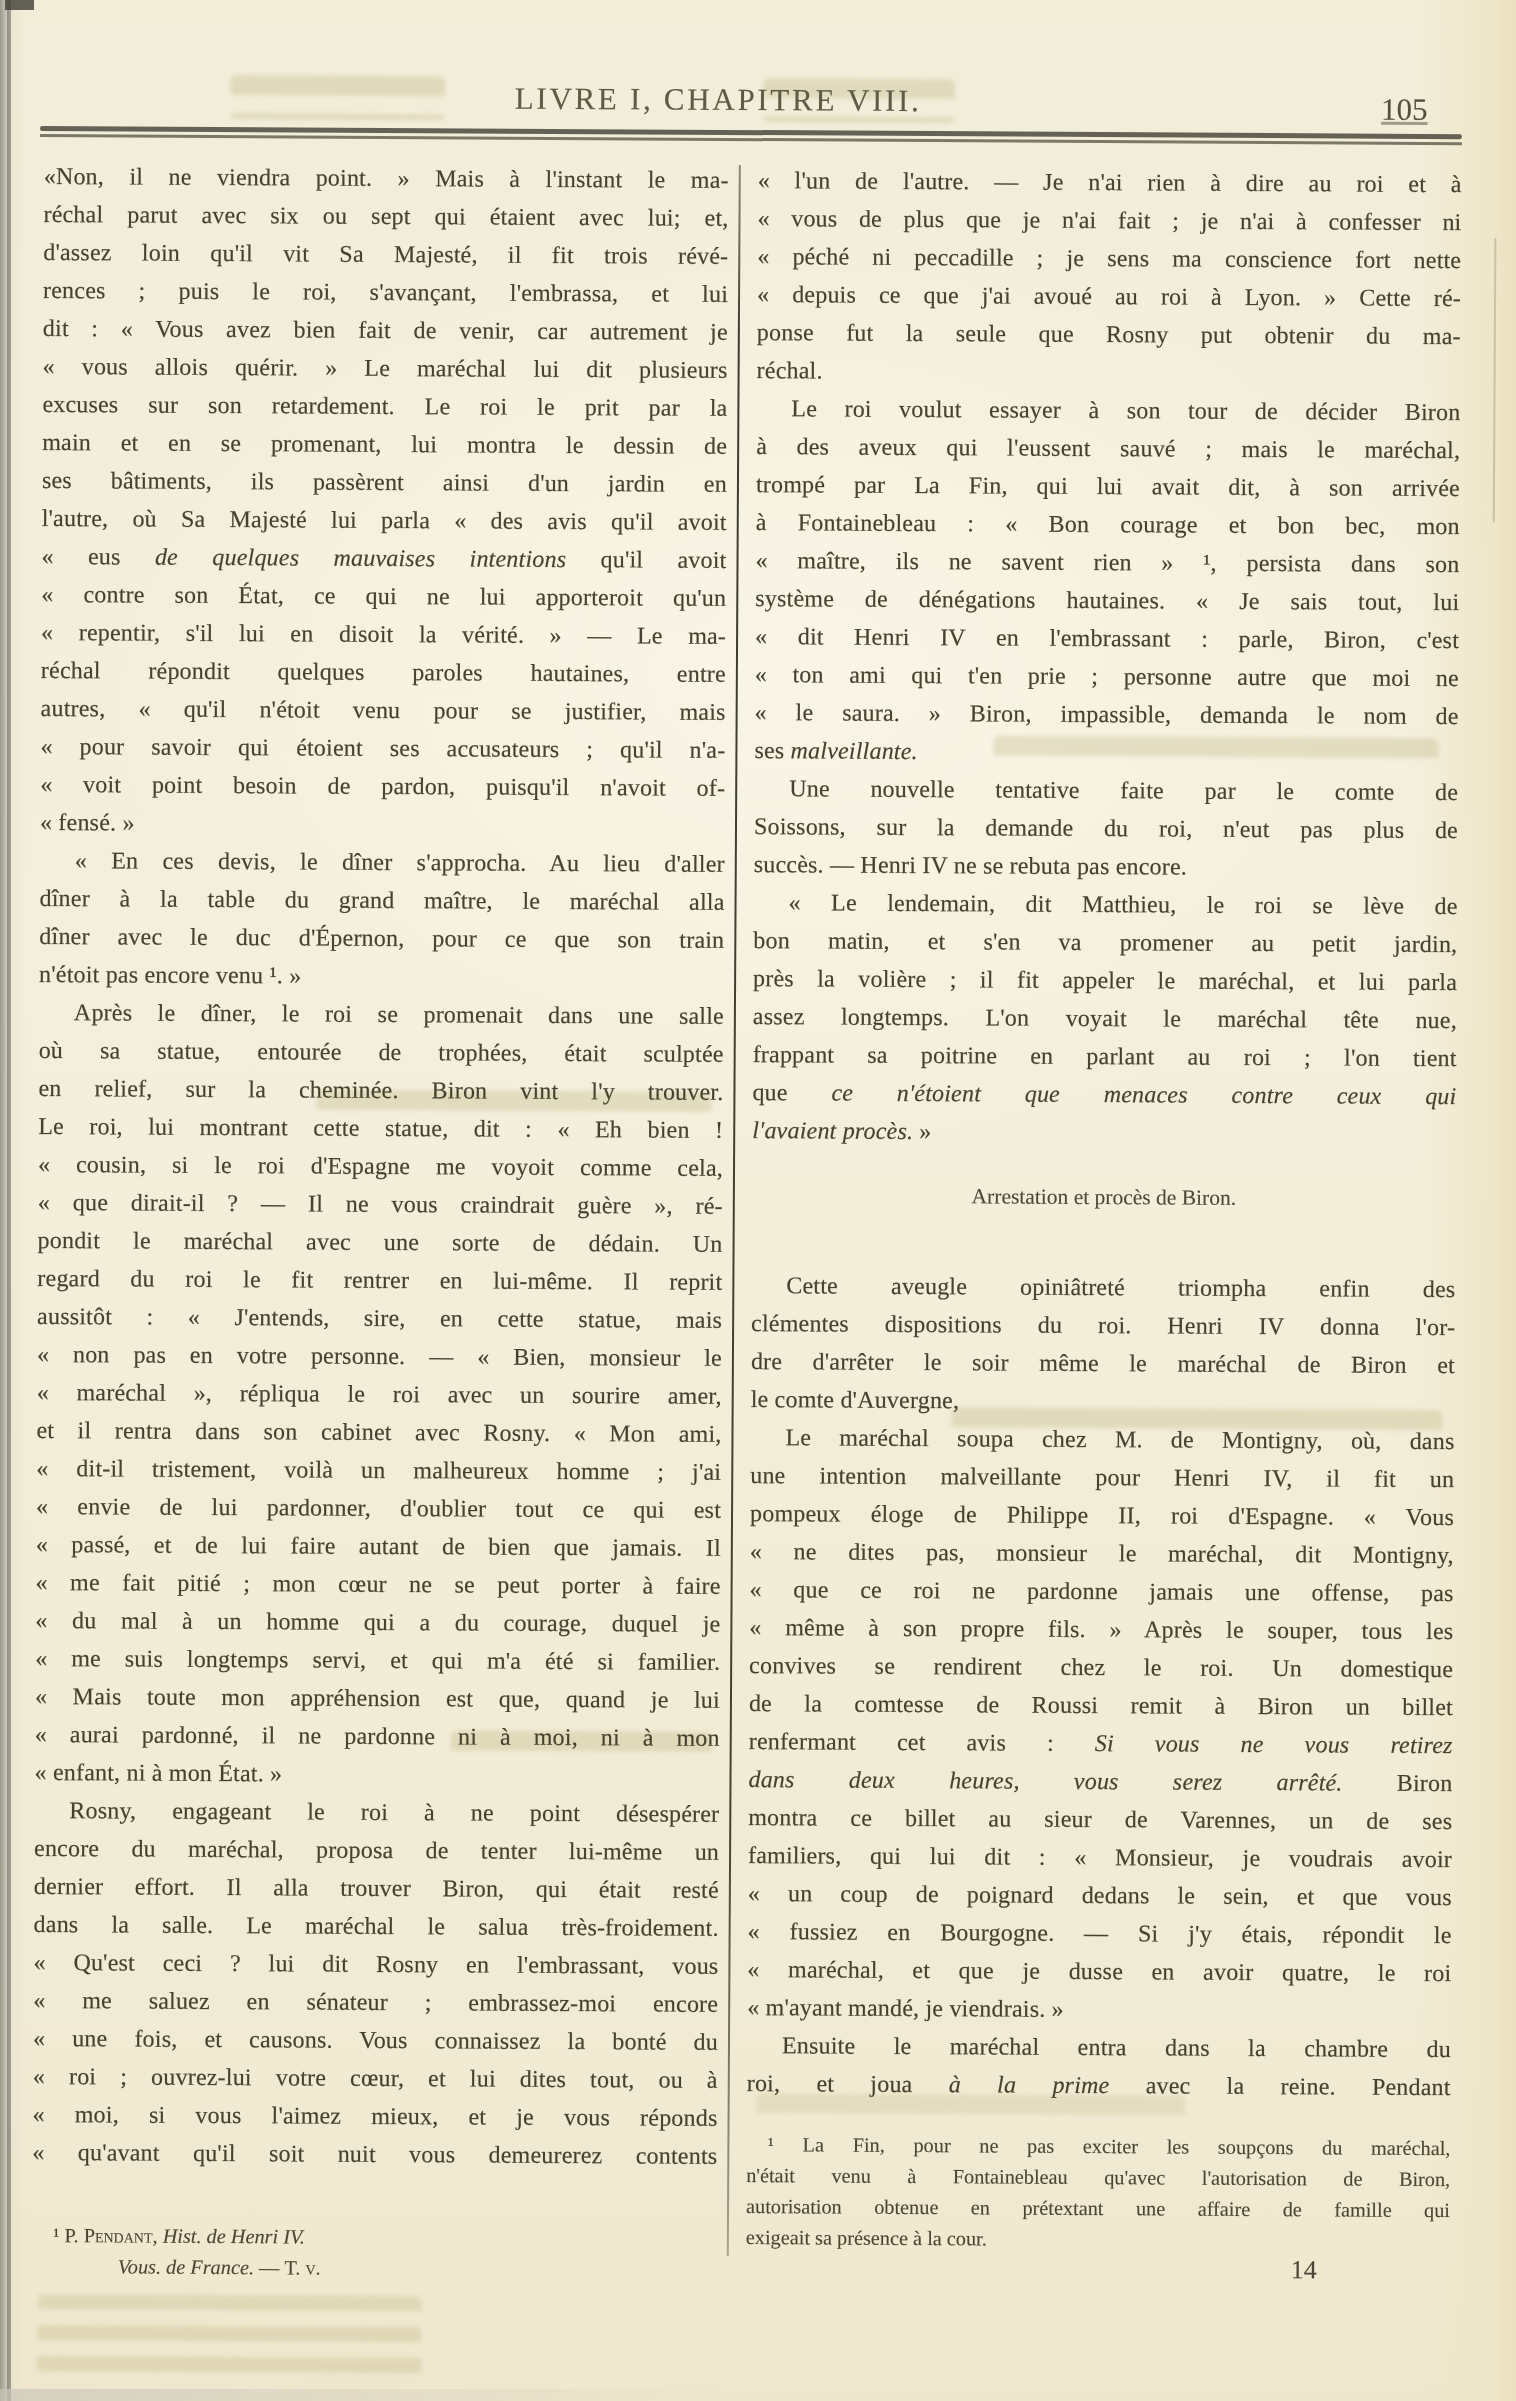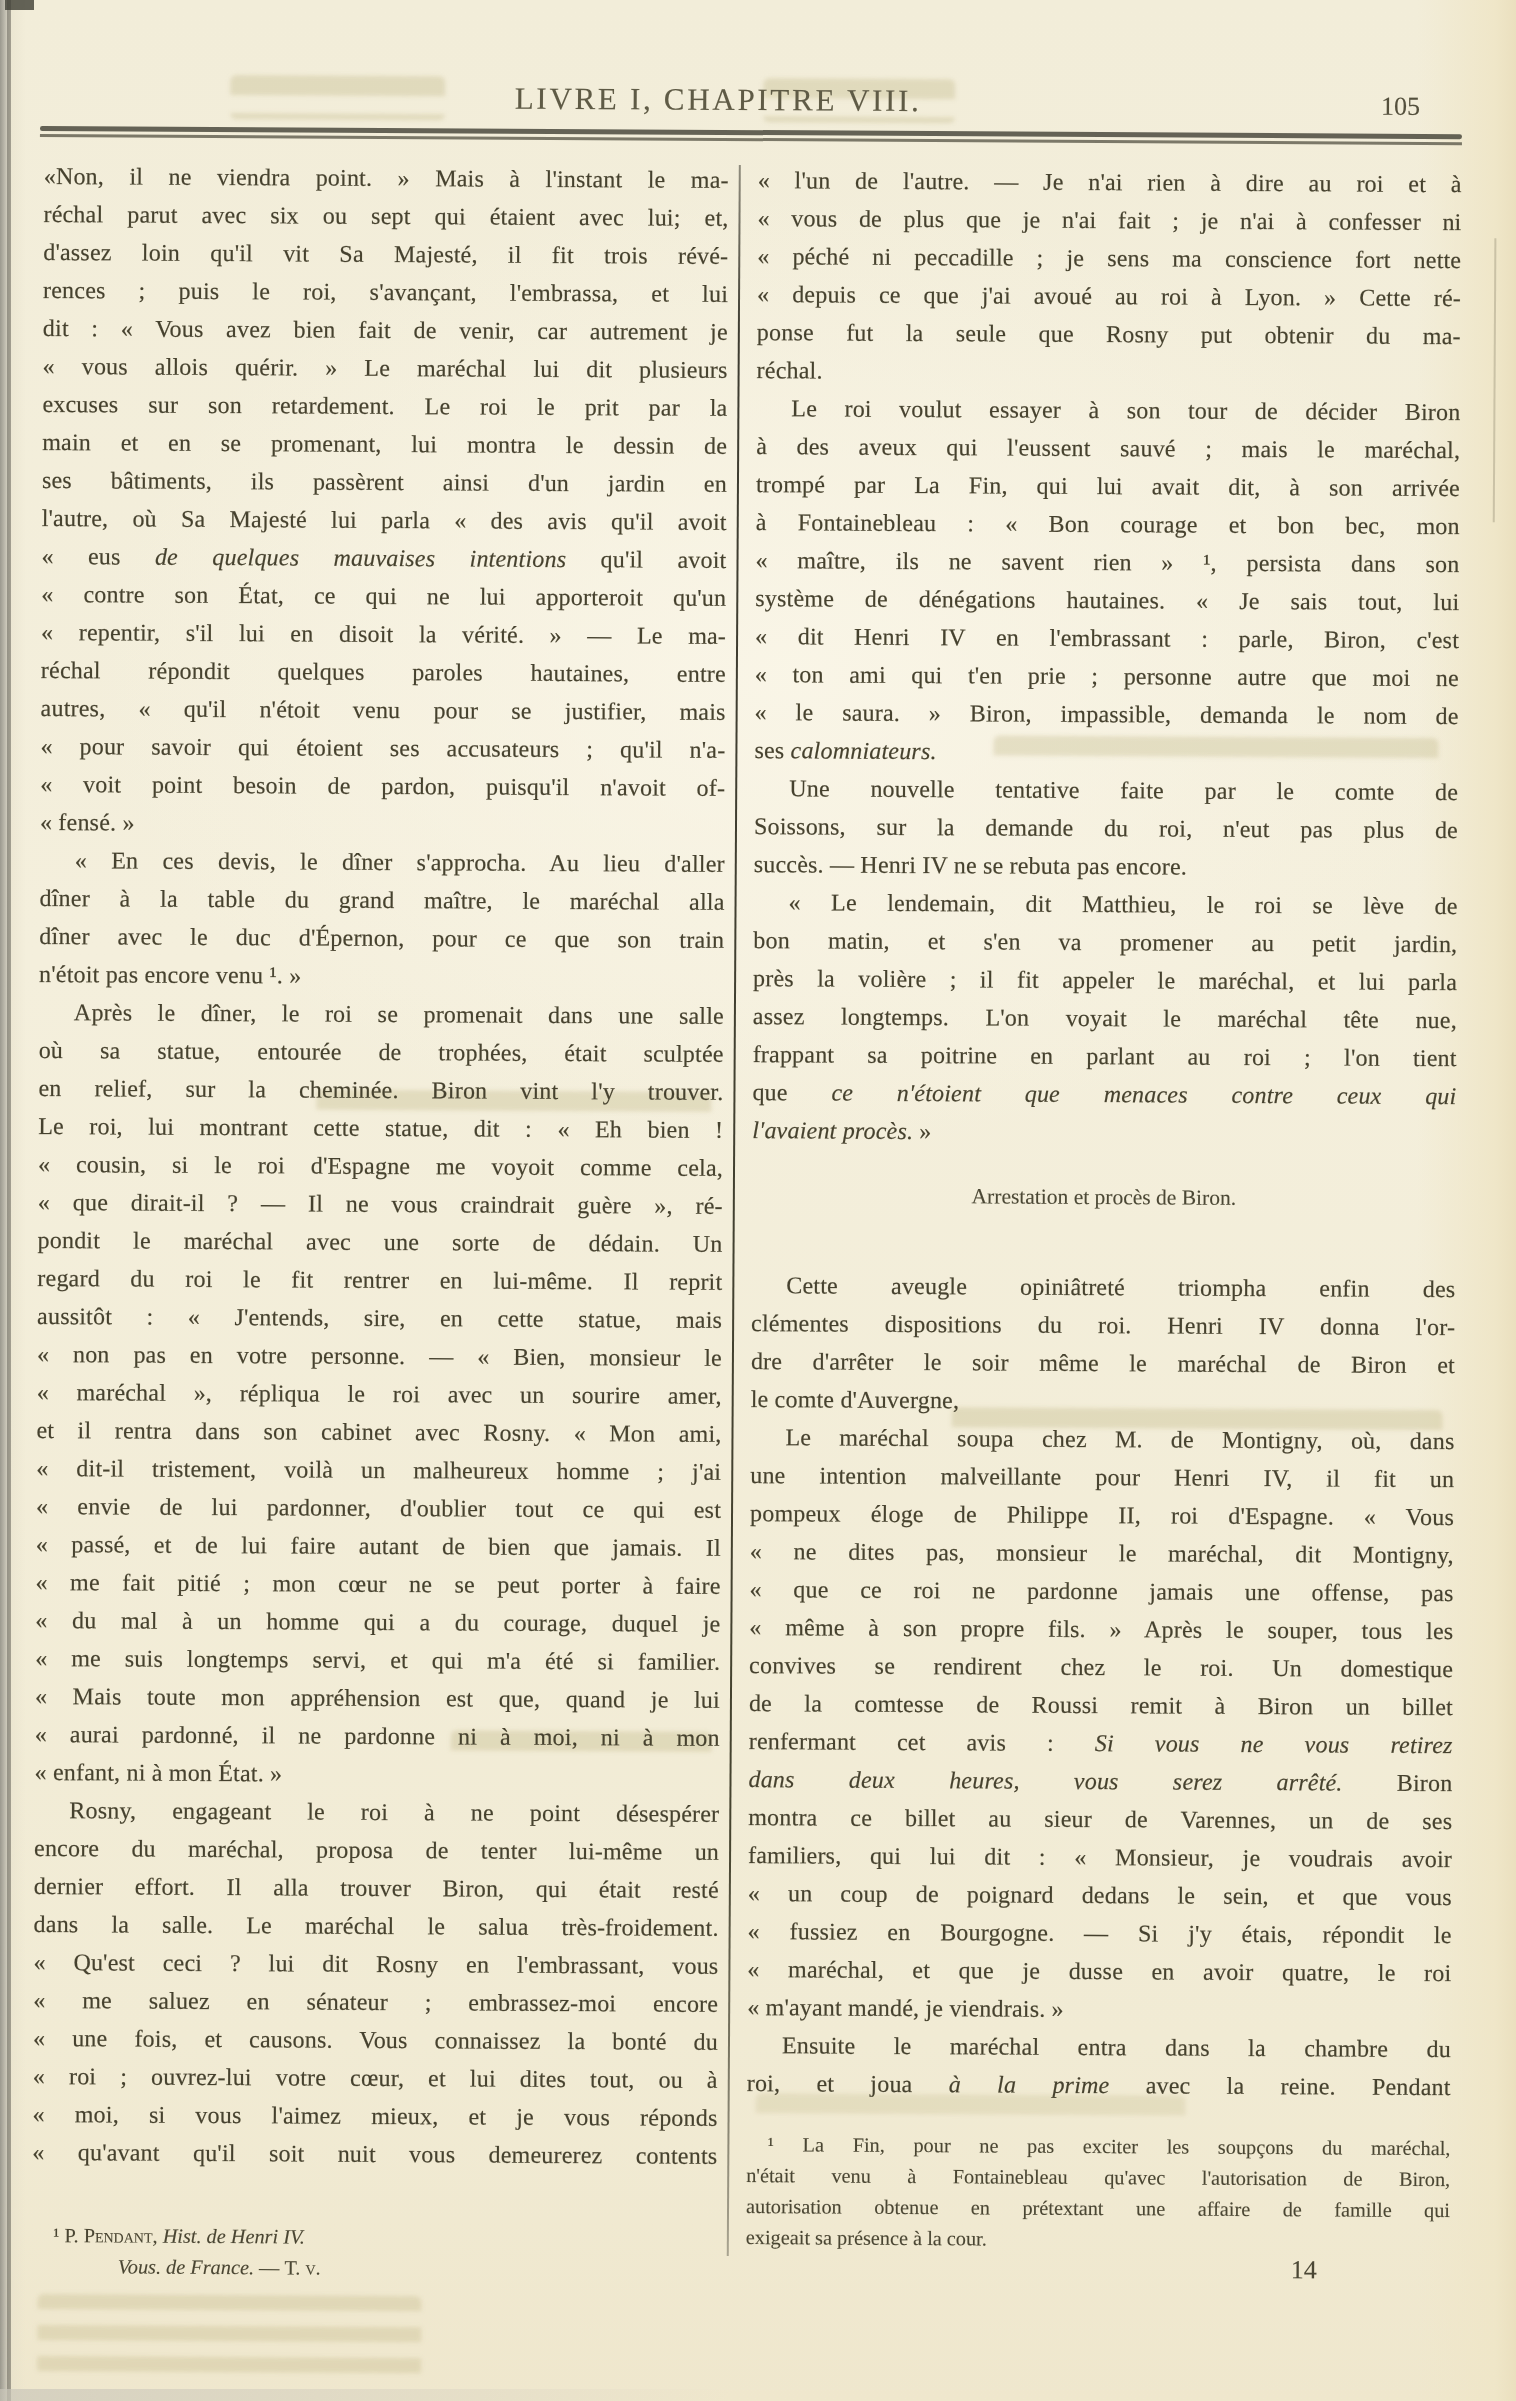--- a/index.html
+++ b/index.html
@@ -22,21 +22,21 @@
     background:linear-gradient(90deg,#c9c6b9, rgba(0,0,0,0)); opacity:.7; }
 
   .scan { position:absolute; inset:0; transform:rotate(0.33deg); transform-origin:46px 130px; }
 
   .header-title {
     position:absolute; left:0; top:78px; width:1436px; text-align:center;
     font-size:31px; letter-spacing:2.7px; color:#5f5b46;
     -webkit-text-stroke:0.2px rgba(90,84,62,.5);
   }
   .page-number {
-    position:absolute; left:1381px; top:84px; font-size:26px; color:#54503d;
+    position:absolute; left:1381px; top:84px; font-size:31px; color:#54503d;text-decoration:underline;
     -webkit-text-stroke:0.2px rgba(80,75,55,.5);
   }
   .rule { position:absolute; left:40px; top:126px; width:1422px; }
   .rule .r1 { height:5.4px; background:#504e42; opacity:.88; border-radius:2.3px; }
   .rule .r2 { margin-top:3.1px; height:2.3px; background:#5d5a4b; opacity:.8; }
 
   .col { position:absolute; font-size:24px; line-height:38px; color:#46422f;
     -webkit-text-stroke:0.3px rgba(72,66,46,.55); letter-spacing:0.2px; }
   .col-left  { left:44px;  top:157px; width:685px; }
   .col-right { left:758px; top:157px; width:704px; }
@@ -169,21 +169,21 @@
       <div class="ln end">réchal.</div>
       <div class="ln in">Le roi voulut essayer à son tour de décider Biron</div>
       <div class="ln">à des aveux qui l'eussent sauvé ; mais le maréchal,</div>
       <div class="ln">trompé par La Fin, qui lui avait dit, à son arrivée</div>
       <div class="ln">à Fontainebleau : « Bon courage et bon bec, mon</div>
       <div class="ln">« maître, ils ne savent rien » ¹, persista dans son</div>
       <div class="ln">système de dénégations hautaines. « Je sais tout, lui</div>
       <div class="ln">« dit Henri IV en l'embrassant : parle, Biron, c'est</div>
       <div class="ln">« ton ami qui t'en prie ; personne autre que moi ne</div>
       <div class="ln">« le saura. » Biron, impassible, demanda le nom de</div>
-      <div class="ln end">ses <i>calomniateurs.</i></div>
+      <div class="ln end">ses <i>malveillante.</i></div>
       <div class="ln in">Une nouvelle tentative faite par le comte de</div>
       <div class="ln">Soissons, sur la demande du roi, n'eut pas plus de</div>
       <div class="ln end">succès. — Henri IV ne se rebuta pas encore.</div>
       <div class="ln in">« Le lendemain, dit Matthieu, le roi se lève de</div>
       <div class="ln">bon matin, et s'en va promener au petit jardin,</div>
       <div class="ln">près la volière ; il fit appeler le maréchal, et lui parla</div>
       <div class="ln">assez longtemps. L'on voyait le maréchal tête nue,</div>
       <div class="ln">frappant sa poitrine en parlant au roi ; l'on tient</div>
       <div class="ln">que <i>ce n'étoient que menaces contre ceux qui</i></div>
       <div class="ln end"><i>l'avaient procès.</i> »</div>

